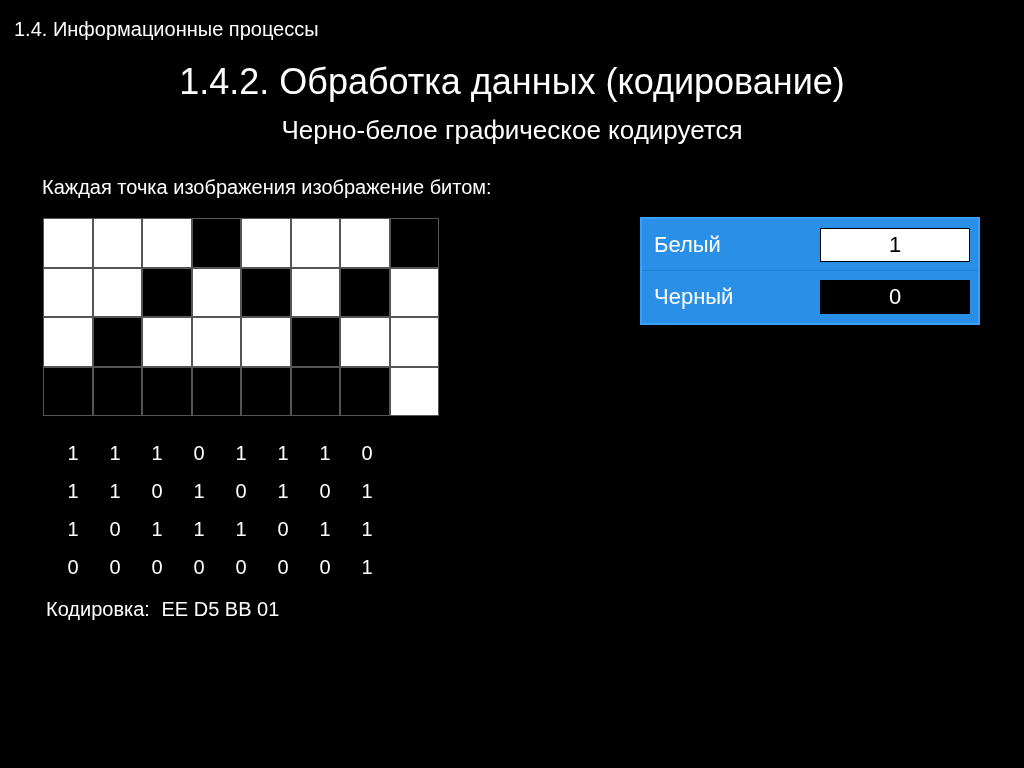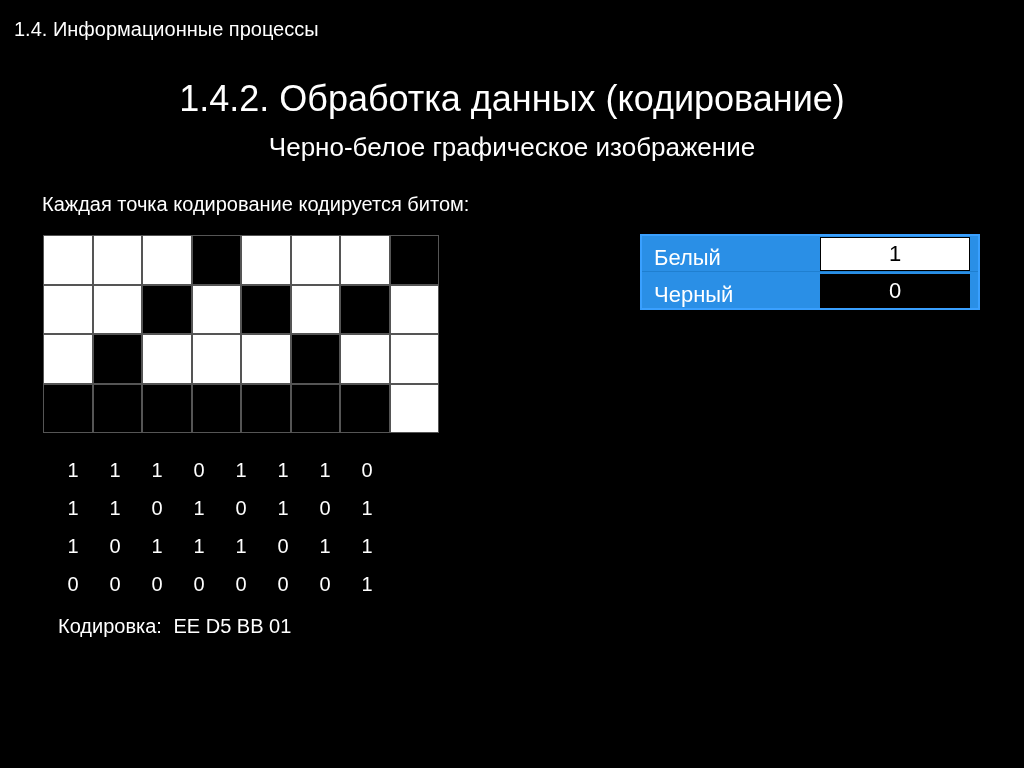--- a/index.html
+++ b/index.html
@@ -14,21 +14,21 @@
   }
   .breadcrumb {
     font-size: 20px;
     color: #ffffff;
     padding: 18px 8px 0 14px;
   }
   .title {
     font-size: 36px;
     color: #ffffff;
     text-align: center;
-    margin-top: 37px;
+    margin-top: 20px;
     font-weight: normal;
   }
   .subtitle {
     font-size: 26px;
     color: #ffffff;
     text-align: center;
     margin-top: 12px;
     font-weight: normal;
   }
   .body-text {
@@ -69,43 +69,43 @@
     width: 42px;
     height: 26px;
     font-size: 20px;
     color: #ffffff;
     text-align: center;
   }
   .encoding-line {
     font-size: 20px;
     color: #ffffff;
     margin-top: 16px;
-    margin-left: 16px;
+    margin-left: 4px;
   }
   .encoding-value { margin-left: 6px; }
 
   .right-col {
     margin-left: 200px;
   }
   .legend-title {
     font-size: 22px;
     color: #ffffff;
     text-align: center;
     width: 340px;
     margin-bottom: 4px;
   }
   .legend-table {
     width: 340px;
     border: 2px solid #3aa0ff;
     background: #2a8fe6;
   }
   .legend-row {
     display: flex;
-    align-items: flex-end;
-    height: 36px;
+    align-items: center;
+    height: 52px;
     border-bottom: 1px solid #1f7fd0;
   }
   .legend-row:last-child { border-bottom: none; }
   .legend-label {
     flex: 1;
     font-size: 22px;
     color: #ffffff;
     padding-left: 12px;
   }
   .legend-value-box {
@@ -120,23 +120,23 @@
   }
   .legend-value-box.white { background: #ffffff; color: #000000; }
   .legend-value-box.black { background: #000000; color: #ffffff; }
 </style>
 </head>
 <body>
 
 <div class="breadcrumb">1.4. Информационные процессы</div>
 
 <h1 class="title">1.4.2. Обработка данных (кодирование)</h1>
-<h2 class="subtitle">Черно-белое графическое изображение</h2>
-
-<div class="body-text">Каждая точка кодирование кодируется битом:</div>
+<h2 class="subtitle">Черно-белое графическое кодируется</h2>
+
+<div class="body-text">Каждая точка изображения изображение битом:</div>
 
 <div class="content-row">
   <div class="left-col">
 
     <div class="pixel-grid" id="pixel-grid"><div class="pixel-row">
           <div class="pixel white"></div>
           <div class="pixel white"></div>
           <div class="pixel white"></div>
           <div class="pixel black"></div>
           <div class="pixel white"></div>

